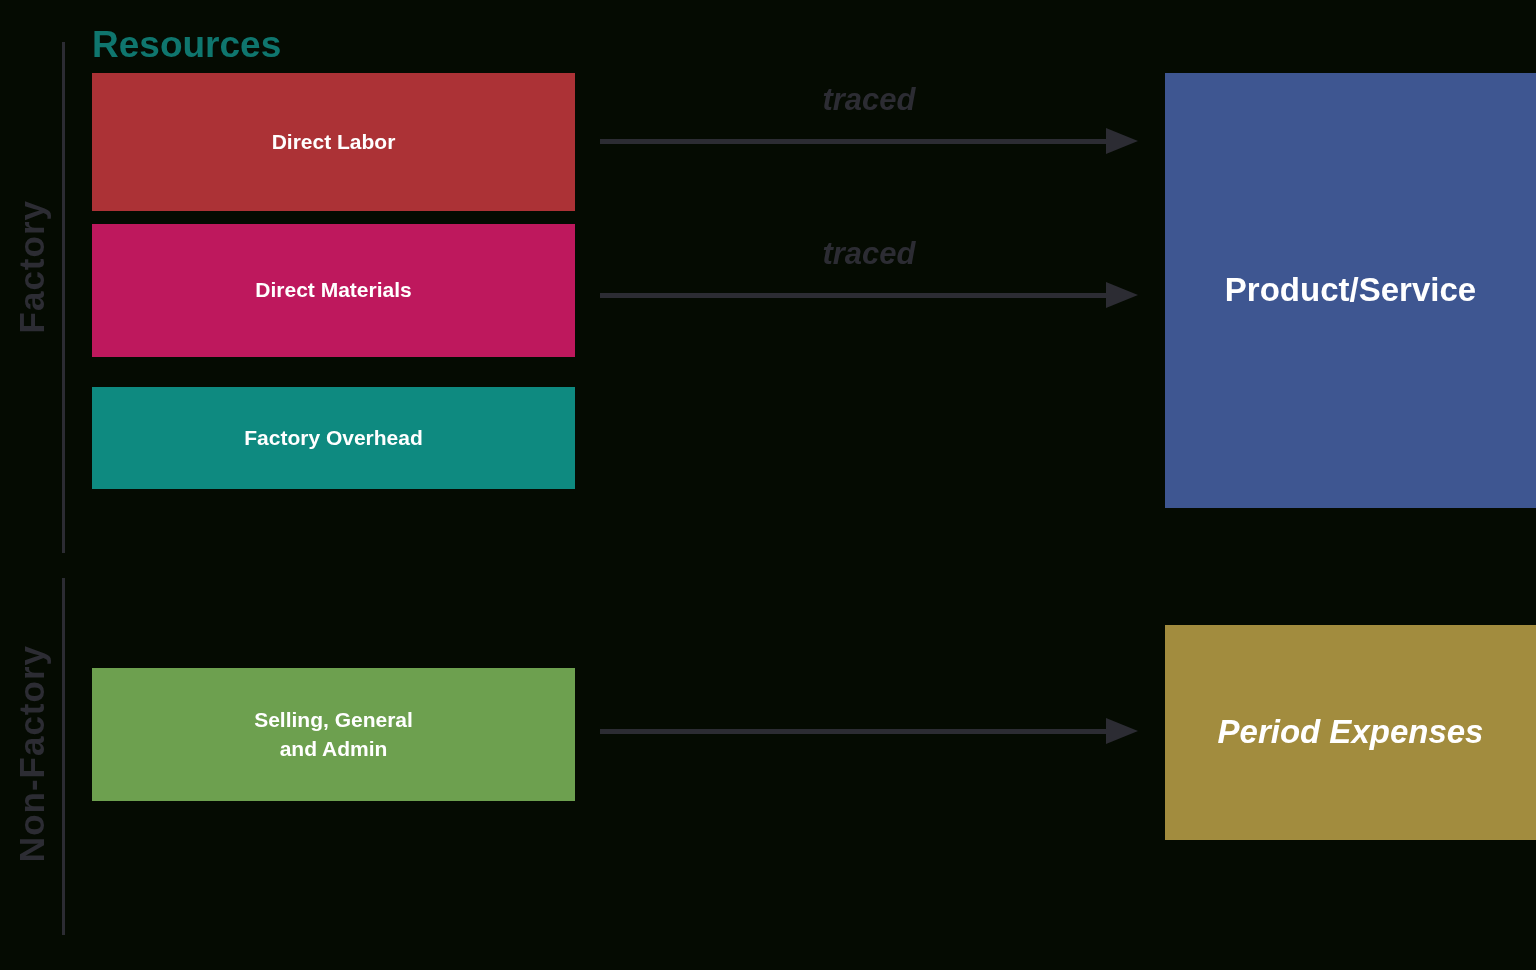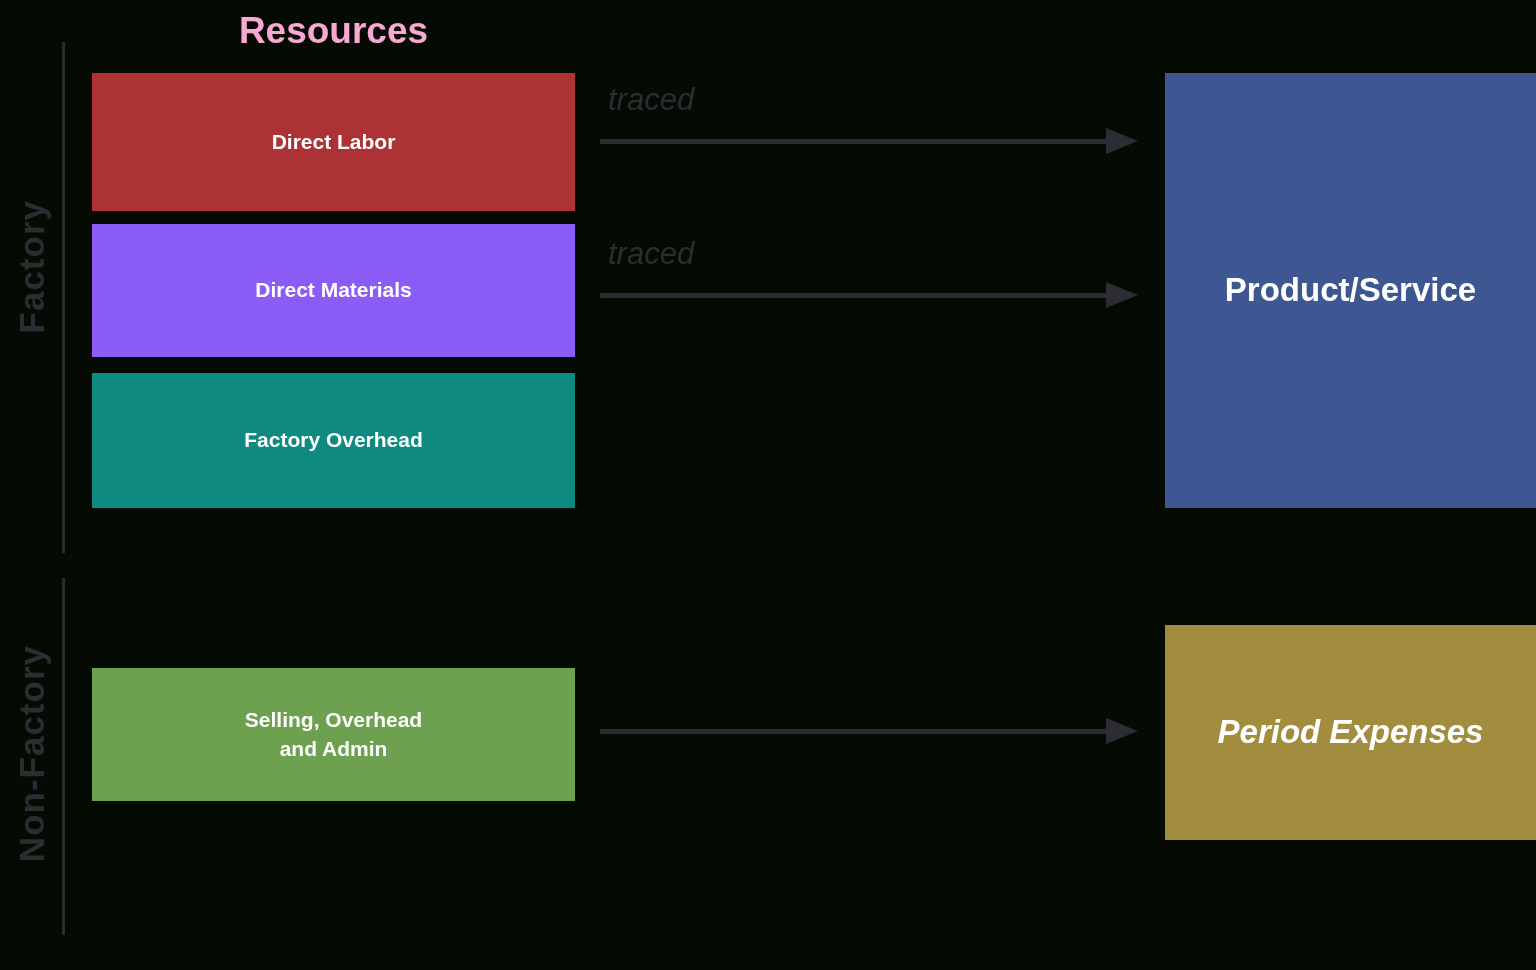--- a/index.html
+++ b/index.html
@@ -4,22 +4,22 @@
 <style>
   html, body { margin:0; padding:0; background:#050b02; }
   .canvas {
     position:relative; width:1536px; height:970px;
     background:#050b02; overflow:hidden;
     font-family:"Liberation Sans", sans-serif;
   }
 
   
   .title {
-    position:absolute; left:92px; top:10px; width:483px;
-    text-align:center; font-size:37px; font-weight:600; color:#f9a8d4;
+    position:absolute; left:92px; top:24px; width:483px;
+    font-size:37px; font-weight:600; color:#0f766e;
   }
 
   .vline { position:absolute; left:62px; width:3px; background:#2c2c33; }
   .vline-factory { top:42px; height:511px; }
   .vline-nonfactory { top:578px; height:357px; }
 
   .rot-label {
     position:absolute; writing-mode:vertical-rl; transform:rotate(180deg);
     font-size:35px; font-weight:600; color:#2c2c33; letter-spacing:1px;
   }
@@ -29,41 +29,41 @@
   
   .box { position:absolute; display:flex; align-items:center; justify-content:center; }
   .box-label {
     color:#ffffff; font-weight:bold; font-size:21px;
     text-align:center; white-space:pre-line; line-height:1.35;
   }
 
   .src { left:92px; width:483px; }
   .box-direct-labor     { top:73px;  height:138px; background:#ac3236; }
   .box-direct-materials { top:224px; height:133px; background:#765180; }
-  .box-factory-overhead { top:373px; height:135px; background:#0e8a80; }
+  .box-factory-overhead { top:387px; height:102px; background:#0e8a80; }
   .box-sga              { top:668px; height:133px; background:#6da04f; }
 
   .box-product { left:1165px; top:73px;  width:371px; height:435px; background:#3e5691; }
   .box-period  { left:1165px; top:625px; width:371px; height:215px; background:#a28c3e; }
   .box-product .box-label, .box-period .box-label { font-size:33px; }
 
   
   .arrow { position:absolute; left:600px; width:538px; height:30px; }
   .arrow-line {
     position:absolute; left:0; top:13px; width:506px; height:5px; background:#2c2c33;
   }
   .arrow-head {
     position:absolute; right:0; top:2px; width:0; height:0;
     border-left:32px solid #2c2c33;
     border-top:13px solid transparent;
     border-bottom:13px solid transparent;
   }
   .arrow-label {
-    position:absolute; left:8px; top:-44px; width:506px; text-align:left;
-    font-size:31px; font-style:italic; font-weight:400; color:#2c2c33;
+    position:absolute; left:16px; top:-44px; width:506px; text-align:center;
+    font-size:31px; font-style:italic; font-weight:700; color:#2c2c33;
   }
 
   .arrow-1 { top:126px; }
   .arrow-2 { top:280px; }
   .arrow-3 { top:425px; }
   .arrow-4 { top:716px; }
 </style>
 </head>
 <body>
 
@@ -74,30 +74,30 @@
   <div class="vline vline-factory"></div>
   <div class="rot-label factory-label">Factory</div>
 
   <div class="vline vline-nonfactory"></div>
   <div class="rot-label nonfactory-label">Non-Factory</div>
 
   <div class="box src box-direct-labor" style="background-color: rgb(172, 50, 54);">
     <span class="box-label">Direct Labor</span>
   </div>
 
-  <div class="box src box-direct-materials" style="background-color: #8b5cf6;">
+  <div class="box src box-direct-materials" style="background-color: #be185d;">
     <span class="box-label">Direct Materials</span>
   </div>
 
   <div class="box src box-factory-overhead" style="background-color: rgb(14, 138, 128);">
     <span class="box-label">Factory Overhead</span>
   </div>
 
   <div class="box src box-sga" style="background-color: rgb(109, 160, 79);">
-    <span class="box-label">Selling, Overhead
+    <span class="box-label">Selling, General
 and Admin</span>
   </div>
 
   <div class="arrow arrow-1">
     <div class="arrow-label">traced</div>
     <div class="arrow-line"></div>
     <div class="arrow-head"></div>
   </div>
 
   <div class="arrow arrow-2">

